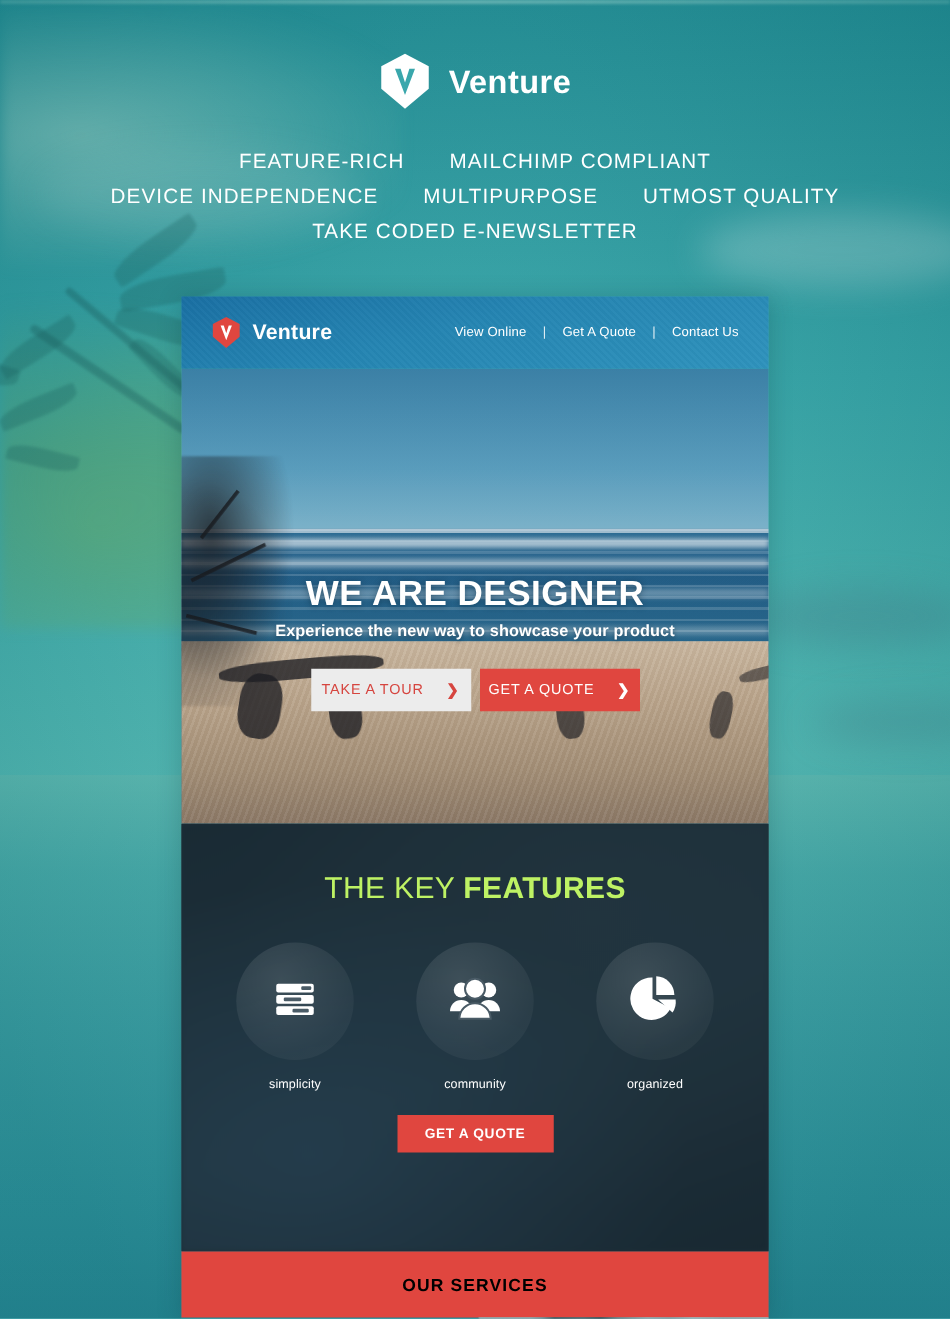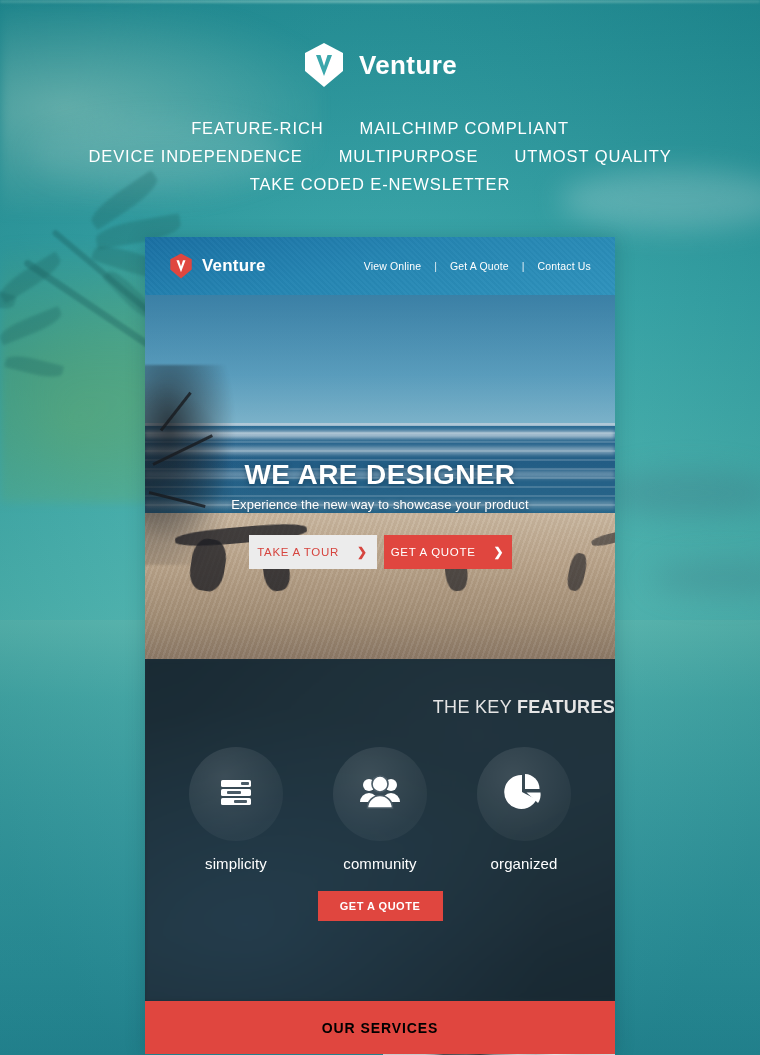--- a/index.html
+++ b/index.html
@@ -238,21 +238,21 @@
     font-size: 28px;
     font-weight: bold;
     letter-spacing: 0.4px;
     text-shadow: 0 1px 5px rgba(0,30,50,0.45);
     line-height: 1;
   }
   .hero-sub {
     margin-top: 8px;
     color: #ffffff;
     font-size: 13px;
-    font-weight: normal;
+    font-weight: bold;
     letter-spacing: 0.1px;
     text-shadow: 0 1px 4px rgba(0,30,50,0.55);
   }
   .hero-buttons {
     position: absolute; left: 0; right: 0; top: 240px;
     display: flex; justify-content: center; align-items: stretch;
     z-index: 6;
   }
   .btn-tour, .btn-quote-hero {
     display: flex; align-items: center; justify-content: center; gap: 18px;
@@ -290,41 +290,40 @@
       radial-gradient(ellipse at 70% 20%, rgba(52,74,86,0.7), transparent 62%),
       linear-gradient(160deg, #21323c 0%, #2a3f4a 35%, #2d4450 55%, #253641 80%, #1e2e38 100%);
     filter: blur(2px);
   }
   .features-tint {
     position: absolute; inset: 0;
     background: rgba(20,36,46,0.55);
   }
   .features-inner { position: relative; z-index: 3; text-align: center; padding-top: 38px; }
   .feat-heading {
-    font-size: 18px;
-    color: #e5e5e5;
+    font-size: 24px;
+    color: #bef264;
     letter-spacing: 0.3px;
-    text-align: right;
   }
   .feat-heading .light { font-weight: 300; }
   .feat-heading .bold { font-weight: bold; }
   .feat-row {
     display: flex; justify-content: center; gap: 48px;
     margin-top: 29px;
   }
   .feat-item { width: 96px; text-align: center; }
   .feat-circle {
     width: 94px; height: 94px; border-radius: 50%;
     background: radial-gradient(circle at 38% 32%, rgba(255,255,255,0.13), rgba(255,255,255,0.045) 70%);
     display: flex; align-items: center; justify-content: center;
     margin: 0 auto;
   }
   .feat-label {
     margin-top: 14px;
-    font-size: 15px;
+    font-size: 10px;
     color: #ffffff;
     letter-spacing: 0.1px;
   }
   .feat-desc {
     margin-top: 24px;
     font-size: 11.5px;
     line-height: 16px;
     color: #ffffff;
     padding: 0 42px;
   }

